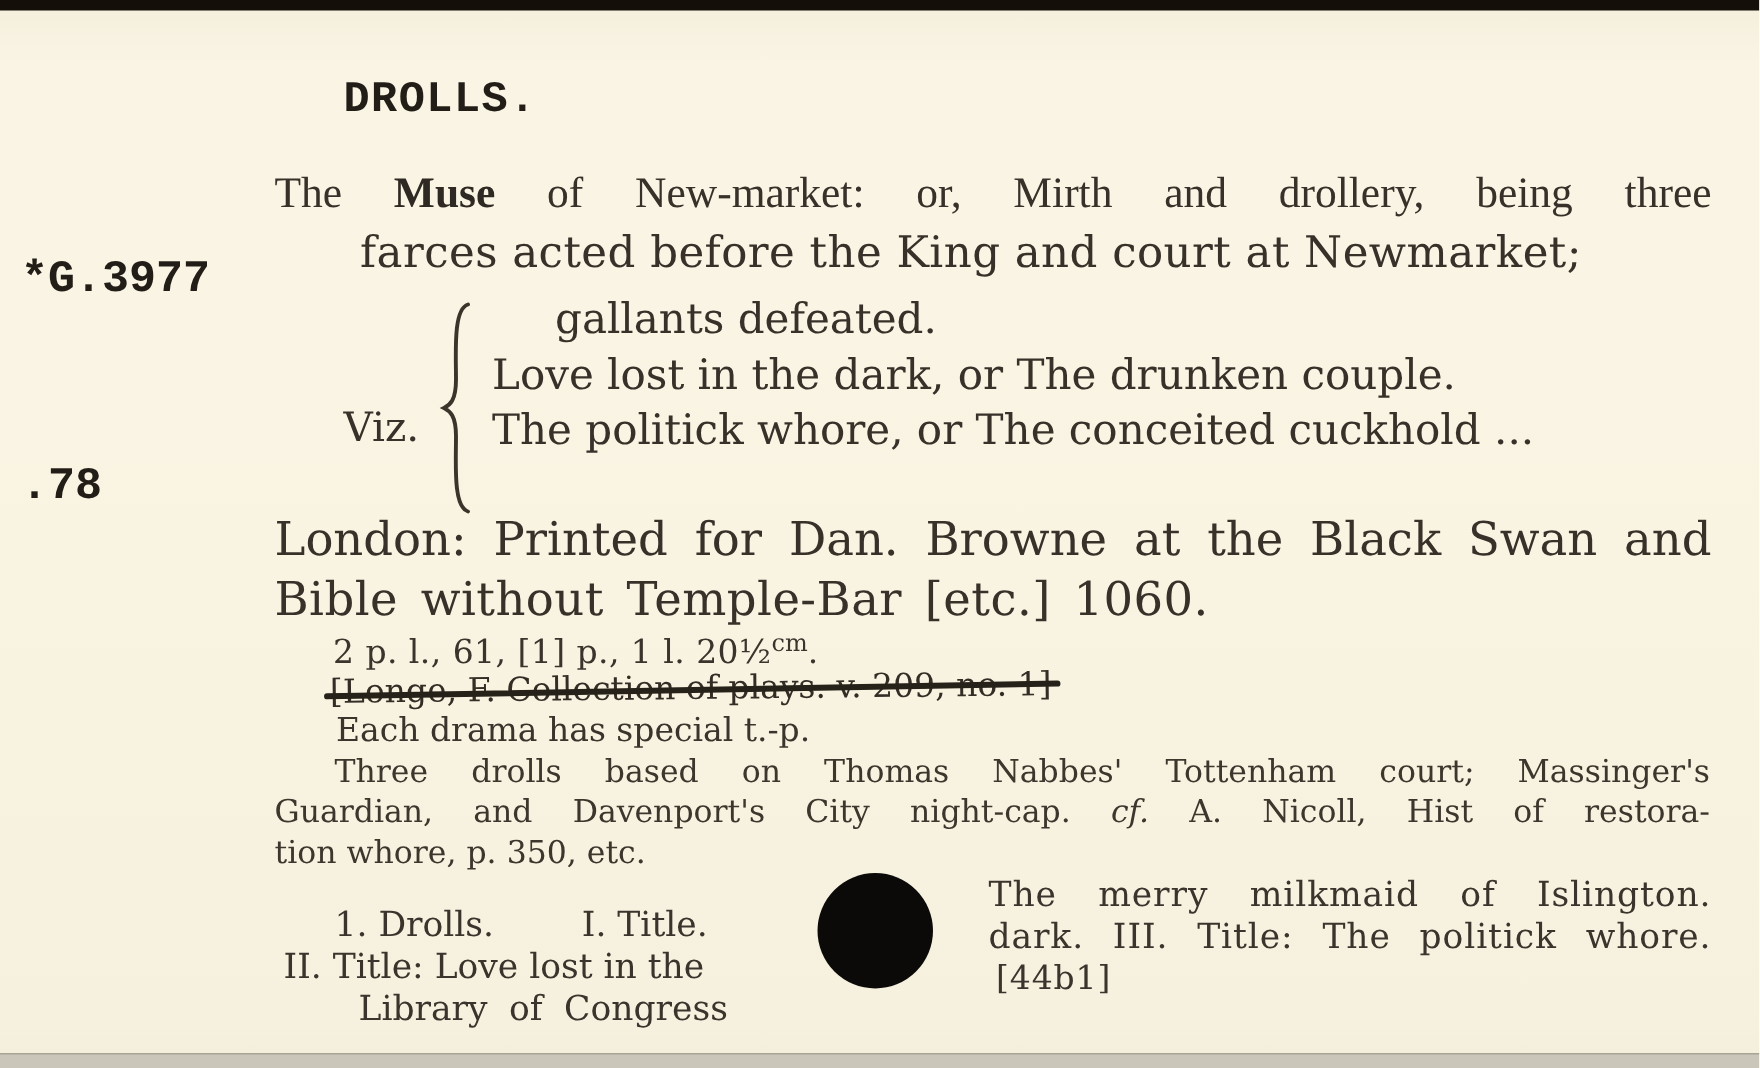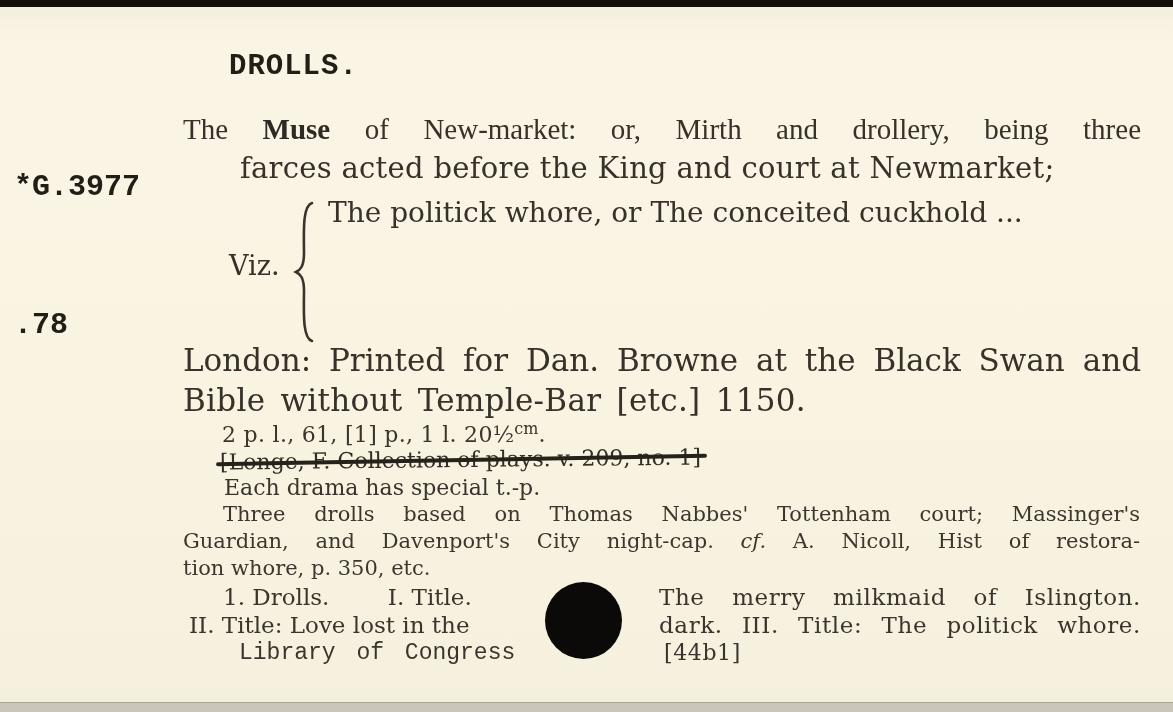--- a/index.html
+++ b/index.html
@@ -17,44 +17,44 @@
   .mono{font-family:"Liberation Mono","DejaVu Sans Mono",monospace;font-weight:700;color:#221e17;}
   .heading{position:absolute;left:229px;top:50px;font-size:29px;letter-spacing:1px;}
   .callnum{position:absolute;left:14px;top:72px;font-size:30px;line-height:46px;white-space:pre;}
 
   .title{position:absolute;left:183px;top:110px;width:958px;font-size:29px;line-height:39px;}
   .t1{text-align:justify;text-align-last:justify;font-family:Liberation Serif, serif;}
   .t1 b{font-weight:700;color:#2e2922;}
   .t2{padding-left:57px;letter-spacing:.3px;}
 
   .viz{position:absolute;left:229px;top:194px;display:flex;align-items:flex-start;}
-  .viz-label{font-size:27px;margin-top:56px;width:64px;}
+  .viz-label{font-size:27px;margin-top:76px;width:64px;}
   .brace{width:22px;height:144px;margin-top:6px;flex:none;}
   .plays{margin-left:13px;width:812px;font-size:28px;line-height:37px;}
   .p-just{text-align:justify;text-align-last:justify;}
   .p1b{padding-left:42px;}
 
   .imprint{position:absolute;left:183px;top:340px;width:958px;font-size:31px;line-height:40px;}
   .just{text-align:justify;text-align-last:justify;}
   .i2{word-spacing:5px;letter-spacing:.3px;}
 
   .small{font-size:22px;color:#3a342c;}
   .collation{position:absolute;left:222px;top:419px;letter-spacing:.3px;}
   .collation sup{font-size:16px;vertical-align:8px;letter-spacing:0;}
   .struck{position:absolute;left:220px;top:447px;display:inline-block;transform:rotate(-0.6deg);color:#332d25;}
   .strike-line{position:absolute;left:-4px;right:-6px;top:45%;height:4px;background:#262119;border-radius:2px;transform:rotate(-0.4deg);}
   .tp{position:absolute;left:224px;top:475px;}
   .desc{position:absolute;left:183px;top:501px;width:957px;font-size:21px;line-height:27px;color:#3c362d;}
   .d1{text-indent:40px;}
   .desc .just{text-align:justify;text-align-last:justify;}
 
   .trleft{position:absolute;left:189px;top:583px;font-size:23px;line-height:28px;color:#3a342c;}
-  .pre{white-space:pre-wrap;}
+  .pre{white-space:pre-wrap;margin-top:20px;}
   .tl1{padding-left:34px;}
-  .tl3{padding-left:50px;word-spacing:7px;font-family:Liberation Mono, monospace;}
+  .tl3{padding-left:50px;word-spacing:7px;}
 
   .dot{position:absolute;left:545px;top:582px;width:77px;height:77px;border-radius:50%;background:#0b0a08;}
 
   .trright{position:absolute;left:659px;top:583px;width:482px;font-size:23px;line-height:28px;letter-spacing:.6px;color:#3a342c;}
   .tr4{padding-left:5px;font-size:22px;}
 </style>
 </head>
 <body>
 
 <div class="card">
@@ -71,27 +71,29 @@
     <div class="t1"><span>The </span><b>Muse</b><span> of New-market: or, Mirth and drollery, being three</span></div>
     <div class="t2">farces acted before the King and court at Newmarket;</div>
   </div>
 
   <div class="viz">
     <div class="viz-label">Viz.</div>
     <svg class="brace" viewBox="0 0 22 144">
       <path d="M19,3 C9,6 11,35 11,53 C11,67 7,70 3,72 C7,74 11,77 11,91 C11,109 9,138 19,141" fill="none" stroke="#3a342a" stroke-width="2.6" stroke-linecap="round"></path>
     </svg>
     <div class="plays">
+      <div class="p1b">gallants defeated.</div>
+      <div>Love lost in the dark, or The drunken couple.</div>
       <div>The politick whore, or The conceited cuckhold ...</div>
     </div>
   </div>
 
   <div class="imprint">
     <div class="just">London: Printed for Dan. Browne at the Black Swan and</div>
-    <div class="i2">Bible without Temple-Bar [etc.] 1150.</div>
+    <div class="i2">Bible without Temple-Bar [etc.] 1060.</div>
   </div>
 
   <div class="collation small"><span>2 p. l., 61, [1] p., 1 l.   20½</span><sup>cm</sup><span>.</span></div>
 
   <div class="struck small"><span>[Longe, F.  Collection of plays.  v. 209, no. 1]</span><span class="strike-line"></span></div>
 
   <div class="tp small">Each drama has special t.-p.</div>
 
   <div class="desc">
     <div class="d1 just">Three drolls based on Thomas Nabbes' Tottenham court; Massinger's</div>

